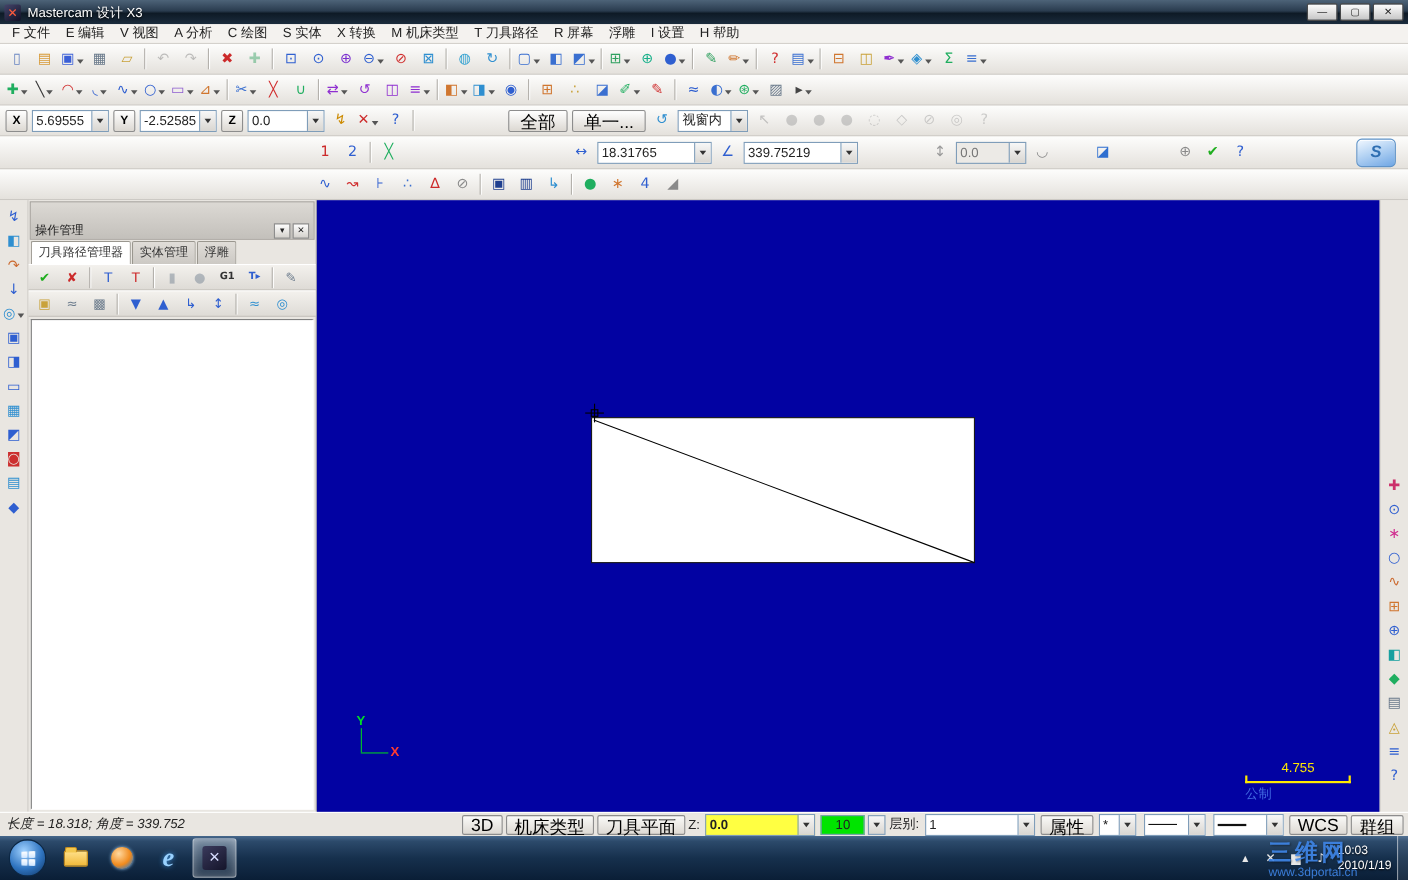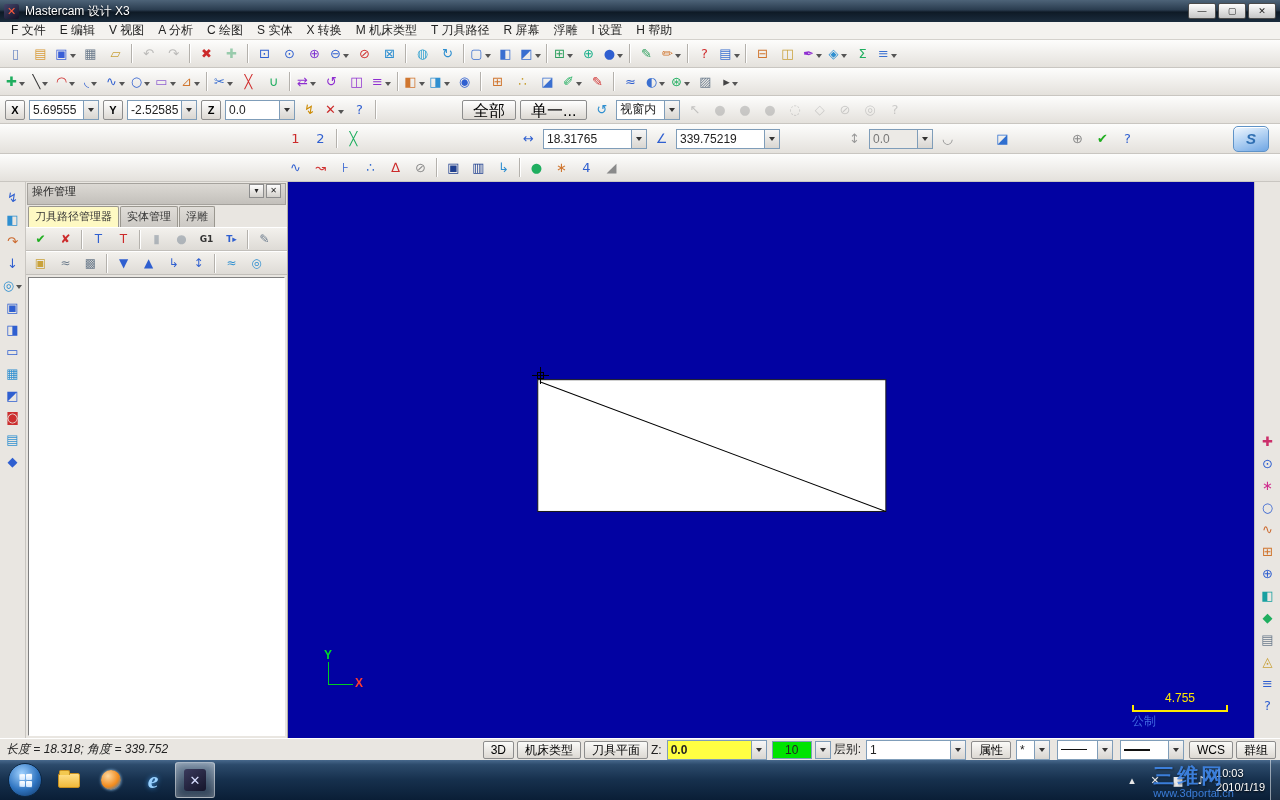--- a/index.html
+++ b/index.html
@@ -47,26 +47,26 @@
 
 
 .main{flex:1;display:flex;min-height:0;}
 .vstrip{width:26px;background:#e9e6e1;display:flex;flex-direction:column;align-items:center;}
 .vstrip .tbtn{margin:0;height:22px;}
 .leftstrip{border-right:1px solid #c9c6c1;padding-top:4px;}
 .rightstrip{border-left:1px solid #c9c6c1;padding-top:248px;}
 
 
 .opspanel{width:262px;background:#e9e6e1;display:flex;flex-direction:column;border-right:1px solid #b0ada8;}
-.opshead{height:22px;background:linear-gradient(#dcd9d4,#c3c0bb);border:1px solid #a5a29d;display:flex;align-items:flex-start;padding:0 4px;font-size:11px;margin:1px;}
+.opshead{height:35px;background:linear-gradient(#dcd9d4,#c3c0bb);border:1px solid #a5a29d;display:flex;align-items:flex-end;padding:0 4px;font-size:11px;margin:1px;}
 .opshead .hsp{flex:1;}
 .hbtn{width:15px;height:14px;margin-left:2px;background:linear-gradient(#fdfdfd,#d4d1cc);border:1px solid #8d8d8d;font-size:8px;line-height:12px;text-align:center;cursor:default;}
 .opstabs{display:flex;height:21px;align-items:flex-end;padding:1px 2px 0;gap:1px;}
 .tab{padding:2px 6px 3px;font-size:11px;background:linear-gradient(#e0ddd8,#ccc9c4);border:1px solid #9a978f;border-bottom:none;border-radius:2px 2px 0 0;color:#333;white-space:nowrap;cursor:default;}
-.tab.active{background:#fef9c3;}
+.tab.active{background:#ffffff;}
 .opsbar{height:24px;background:linear-gradient(#f3f1ed,#dedbd6);border-top:1px solid #fff;border-bottom:1px solid #c2bfba;display:flex;align-items:center;padding:0 2px;}
 .opsbar .glyph{font-size:12px;}
 .opsbody{flex:1;background:#fff;border:1px solid;border-color:#808080 #fff #fff #808080;margin:2px;}
 
 
 .draw{flex:1;position:relative;background:#0202a2;overflow:hidden;}
 .sketch{position:absolute;inset:0;width:100%;height:100%;}
 .cross{position:absolute;left:244px;top:185px;width:17px;height:17px;}
 .cross::before{content:"";position:absolute;left:8px;top:0;width:1px;height:17px;background:#000;}
 .cross::after{content:"";position:absolute;top:8px;left:0;width:17px;height:1px;background:#000;}
@@ -78,21 +78,21 @@
 .xlab{position:absolute;left:31px;top:28px;color:#ff3b30;font-weight:bold;font-size:12px;}
 .vstat{position:absolute;left:4px;bottom:13px;display:flex;gap:34px;color:#4169e1;font-size:12px;white-space:nowrap;}
 .scale{position:absolute;right:26px;bottom:8px;width:96px;}
 .scaleval{color:#ffe900;text-align:center;font-size:12px;}
 .scaleline{height:7px;border-left:2px solid #ffe900;border-right:2px solid #ffe900;border-bottom:2px solid #ffe900;}
 .scaleunits{color:#4169e1;font-size:12px;margin-top:1px;}
 
 
 .statusbar{flex:0 0 22px;height:22px;background:#e9e6e1;border-top:1px solid #fff;display:flex;align-items:center;padding:0 4px;gap:3px;font-size:12px;}
 .sb-readout{white-space:nowrap;padding-left:2px;font-style:italic;}
-.sbtn{height:18px;padding:0 7px;background:linear-gradient(#fafaf8,#ddd9d3);border:1px solid #8d8d8d;border-radius:2px;font-size:12px;white-space:nowrap;cursor:default;}
+.sbtn{height:18px;padding:0 7px;background:linear-gradient(#fafaf8,#ddd9d3);border:1px solid #8d8d8d;border-radius:2px;font-size:16px;white-space:nowrap;cursor:default;}
 .ml-auto{margin-left:auto;}
 .sb-label{white-space:nowrap;}
 .zcombo{background:#ffff42;}
 .zcombo .cval{font-weight:bold;}
 .colorchip{width:40px;height:18px;background:#00e400;border:1px solid #7f9db9;display:flex;align-items:center;justify-content:center;cursor:default;}
 .sbarr{width:16px;height:18px;background:linear-gradient(#f7f7f7,#d9d6d1);border:1px solid #7f9db9;display:flex;align-items:center;justify-content:center;cursor:default;}
 .sbarr::after{content:"";width:0;height:0;border:3px solid transparent;border-top:4px solid #333;margin-top:3px;}
 .linesample{display:inline-block;width:26px;height:1px;background:#111;}
 .linesample.thick{height:2px;}
 

